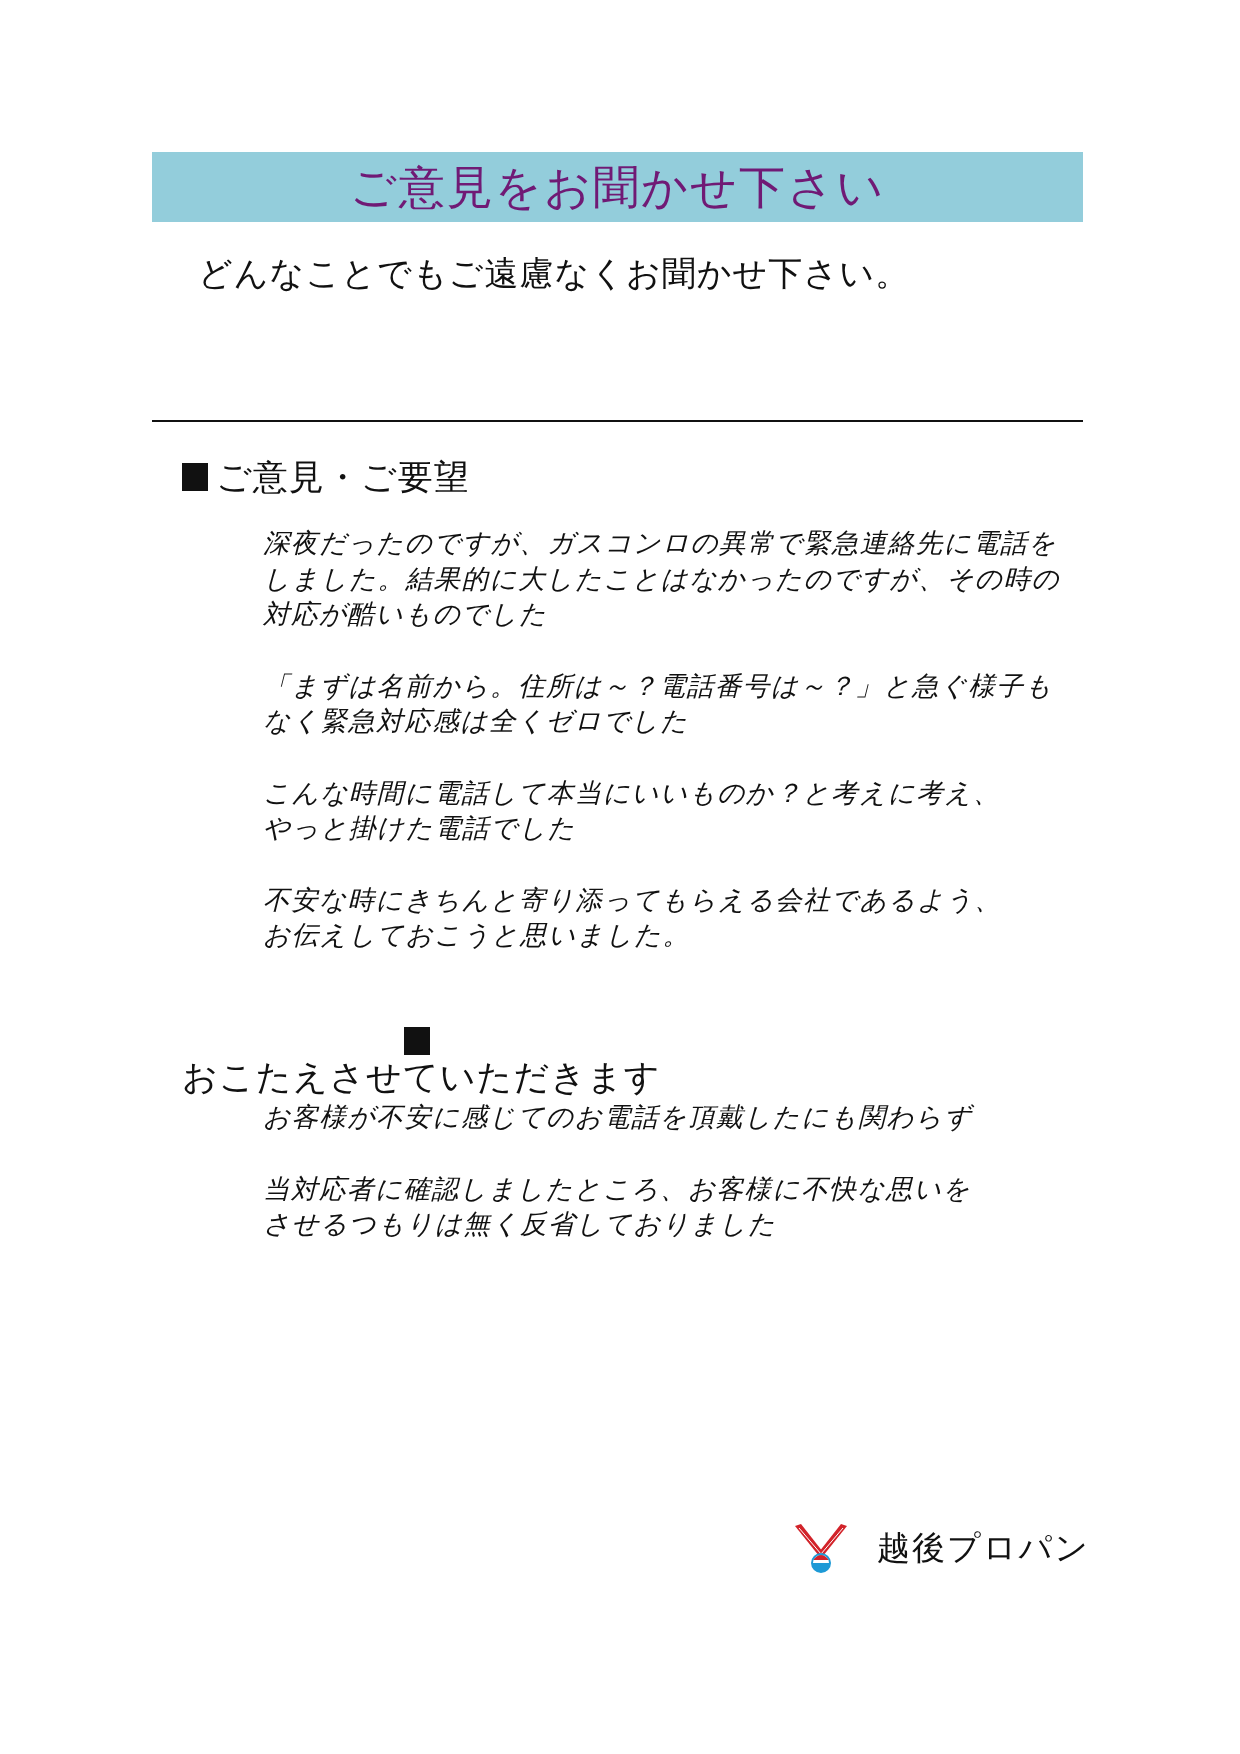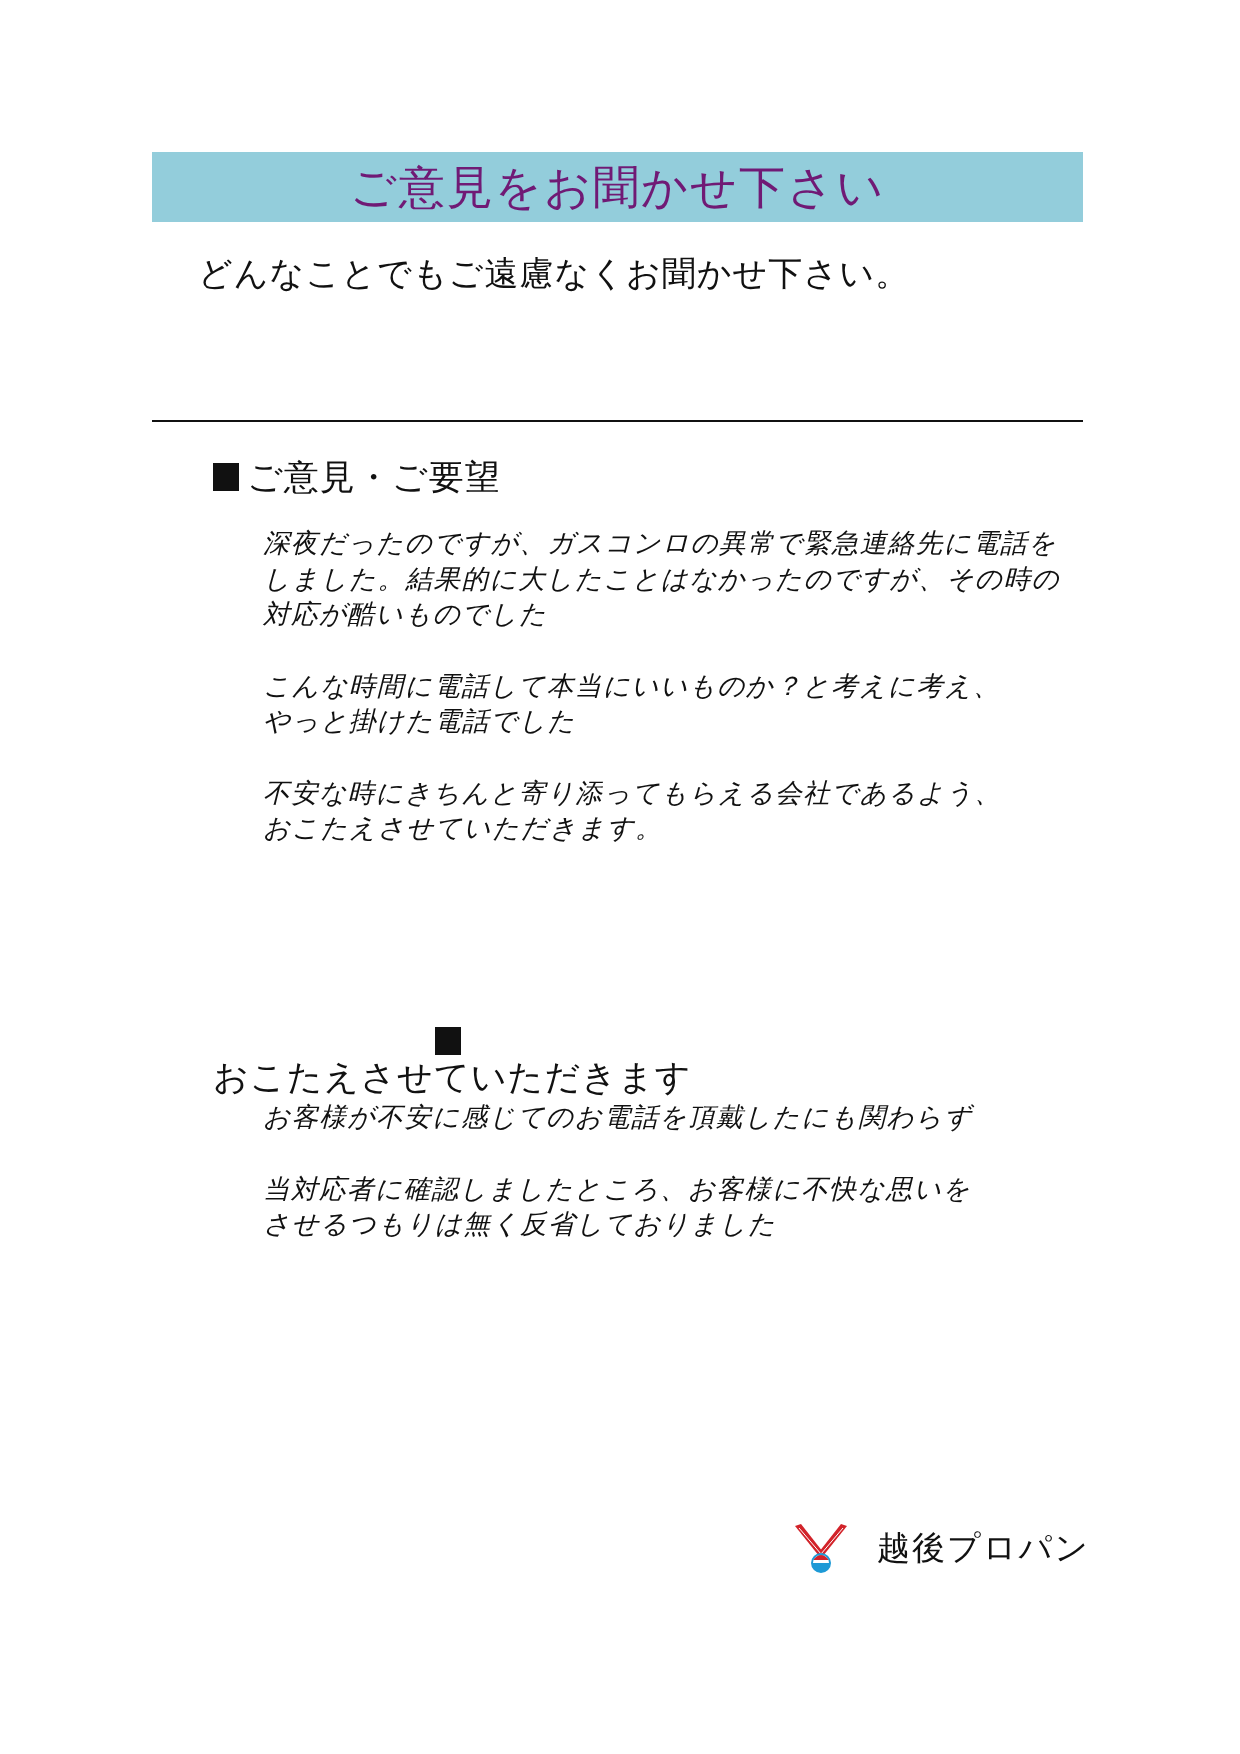--- a/index.html
+++ b/index.html
@@ -15,21 +15,21 @@
     .intro {
       position: absolute; left: 198px; top: 248px; width: 880px;
       font-size: 34px; line-height: 50px; letter-spacing: 1px;
     }
     .intro div { white-space: nowrap; }
     .divider {
       position: absolute; left: 152px; top: 420px; width: 931px; height: 2px; background: #111;
     }
     .section-heading {
       position: absolute; left: 182px; font-size: 35px; line-height: 44px;
-      display: flex; align-items: center; white-space: nowrap; letter-spacing: 1px; margin-left: 31px;
+      display: flex; align-items: center; white-space: nowrap; letter-spacing: 1px;
     }
     .section-heading .square {
       display: inline-block; width: 26px; height: 28px; background: #111; margin-right: 8px;
     }
     .body-block {
       position: absolute; left: 262px; width: 830px;
       font-size: 26.5px; line-height: 35.5px; letter-spacing: 1.5px;
     }
     .para { margin: 0 0 36px 1px; font-style: italic; }
     .para div { white-space: nowrap; }
@@ -57,26 +57,30 @@
   <span>ご意見・ご要望</span>
 </div>
 
 <div class="body-block" style="top:525px;">
   <div class="para">
     <div>深夜だったのですが、ガスコンロの異常で緊急連絡先に電話を</div>
     <div>しました。結果的に大したことはなかったのですが、その時の</div>
     <div>対応が酷いものでした</div>
   </div>
   <div class="para">
+    <div>「まずは名前から。住所は～？電話番号は～？」と急ぐ様子も</div>
+    <div>なく緊急対応感は全くゼロでした</div>
+  </div>
+  <div class="para">
     <div>こんな時間に電話して本当にいいものか？と考えに考え、</div>
     <div>やっと掛けた電話でした</div>
   </div>
   <div class="para">
     <div>不安な時にきちんと寄り添ってもらえる会社であるよう、</div>
-    <div>おこたえさせていただきます。</div>
+    <div>お伝えしておこうと思いました。</div>
   </div>
 </div>
 
 <div class="section-heading" style="top:1027px;flex-direction:column;">
   <span class="square"></span>
   <span>おこたえさせていただきます</span>
 </div>
 
 <div class="body-block" style="top:1099px;">
   <div class="para">

